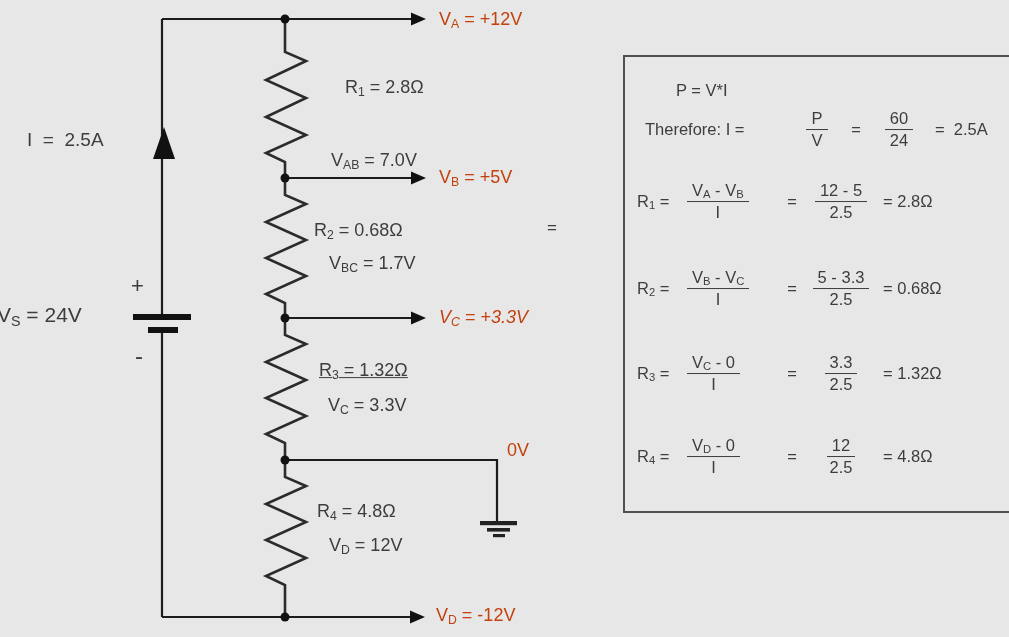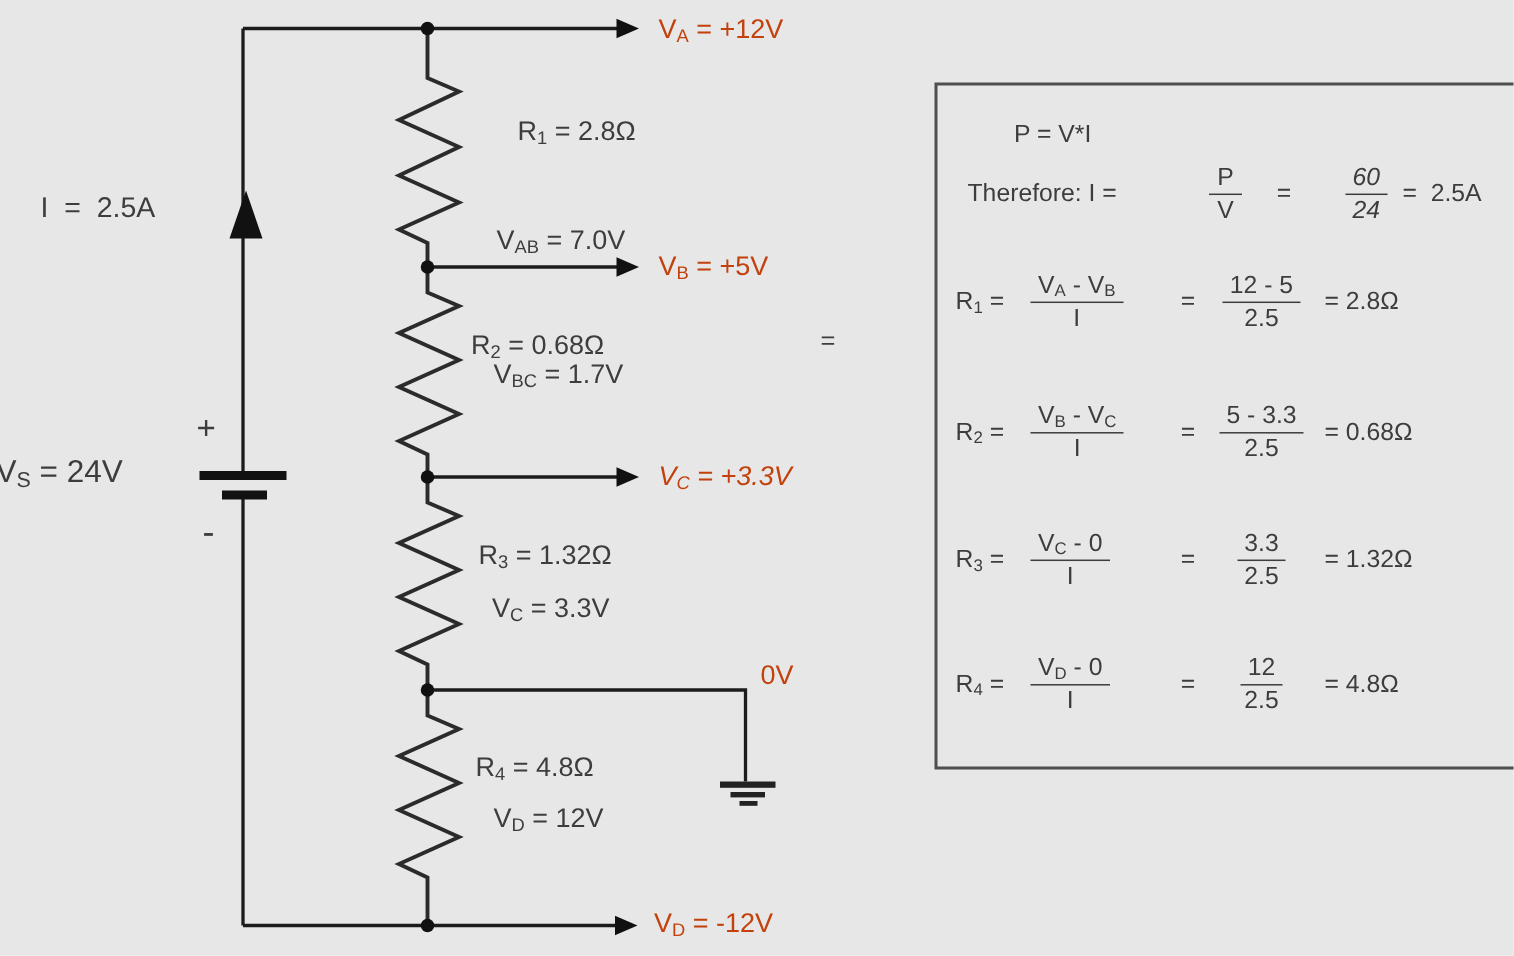--- a/index.html
+++ b/index.html
@@ -44,21 +44,21 @@
   .frac .num{border-bottom:1.6px solid #3d3d3d;padding:0 5px 1px;}
   .frac .den{padding-top:1px;}
   .c-lhs{width:50px;white-space:pre;}
   .c-f1{width:92px;display:flex;justify-content:flex-start;}
   .c-eq{width:26px;text-align:center;}
   .c-f2{width:72px;display:flex;justify-content:center;}
   .c-res{margin-left:6px;white-space:pre;}
   .c-pre{width:150px;white-space:pre;}
   .c-f1b{width:44px;display:flex;justify-content:center;}
   .c-eqb{width:34px;text-align:center;}
-  .c-f2b{width:52px;display:flex;justify-content:flex-end;font-style:italic;}
+  .c-f2b{width:52px;display:flex;justify-content:center;}
   .c-resb{margin-left:10px;white-space:pre;}
 </style>
 </head>
 <body>
 
 <div id="stage">
 
   <svg id="circuit-svg" width="1009" height="637" viewBox="0 0 1009 637">
     <g stroke="#1c1c1c" stroke-width="2.2" fill="none">
 
@@ -112,22 +112,22 @@
   </svg>
 
   <span class="lbl" style="left:-3px;top:315px;font-size:21px;">V<sub>S</sub> = 24V</span>
   <span class="lbl" style="left:27px;top:140px;font-size:19px;">I  =  2.5A</span>
   <span class="lbl" style="left:131px;top:286px;font-size:22px;">+</span>
   <span class="lbl" style="left:135px;top:356px;font-size:24px;">-</span>
 
   <span class="lbl" style="left:317px;top:88px;margin-left:28px;">R<sub>1</sub> = 2.8Ω</span>
   <span class="lbl" style="left:331px;top:121px;margin-top:40px;">V<sub>AB</sub> = 7.0V</span>
   <span class="lbl" style="left:314px;top:231px;">R<sub>2</sub> = 0.68Ω</span>
-  <span class="lbl" style="left:329px;top:250px;">V<sub>BC</sub> = 1.7V</span>
-  <span class="lbl" style="left:319px;top:371px;">R<sub>3</sub> = 1.32Ω</span>
+  <span class="lbl" style="left:329px;top:264px;">V<sub>BC</sub> = 1.7V</span>
+  <span class="lbl" style="left:319px;top:371px;text-decoration:underline;">R<sub>3</sub> = 1.32Ω</span>
   <span class="lbl" style="left:328px;top:406px;">V<sub>C</sub> = 3.3V</span>
   <span class="lbl" style="left:317px;top:512px;text-align:right;">R<sub>4</sub> = 4.8Ω</span>
   <span class="lbl" style="left:329px;top:546px;">V<sub>D</sub> = 12V</span>
 
   <span class="lbl red" style="left:439px;top:20px;">V<sub>A</sub> = +12V</span>
   <span class="lbl red" style="left:439px;top:178px;">V<sub>B</sub> = +5V</span>
   <span class="lbl red" style="left:439px;top:318px;font-style:italic;">V<sub>C</sub> = +3.3V</span>
   <span class="lbl red" style="left:507px;top:451px;">0V</span>
   <span class="lbl red" style="left:436px;top:616px;">V<sub>D</sub> = -12V</span>
 

